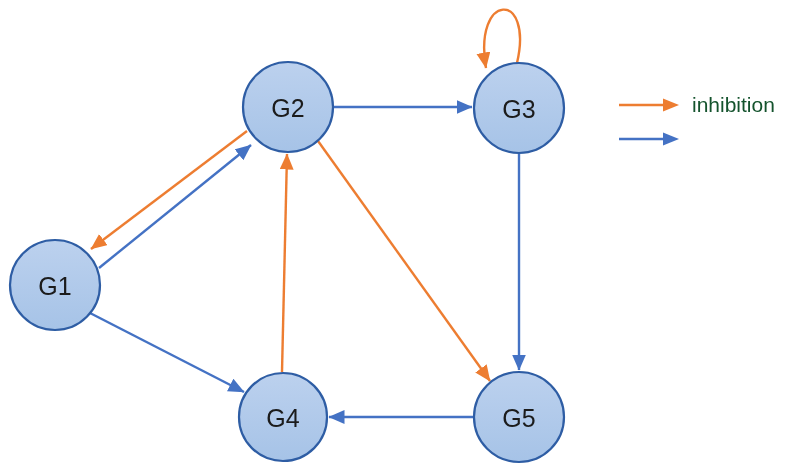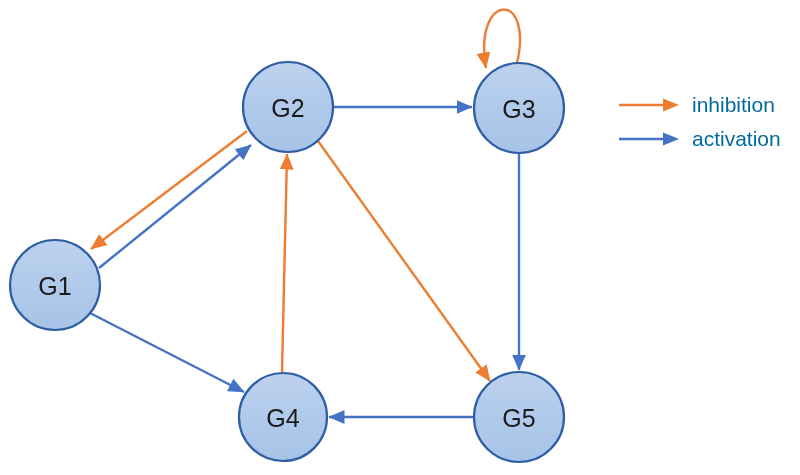--- a/index.html
+++ b/index.html
@@ -34,21 +34,21 @@
     display: flex;
     align-items: center;
     height: 26px;
   }
   .legend-arrow {
     display: block;
     margin-right: 12px;
   }
   .legend-label {
     font-size: 21px;
-    color: #0369a1;
+    color: #14532d;
     line-height: 26px;
     white-space: nowrap;
     text-align: right;
   }
   svg text {
     font-family: "Liberation Sans", "DejaVu Sans", sans-serif;
   }
 </style>
 </head>
 <body>
@@ -109,17 +109,16 @@
         <line x1="1" y1="8" x2="47" y2="8" stroke-width="2.5" stroke="#ED7D31"></line>
         <path d="M45,1.5 L61,8 L45,14.5 Z" fill="#ED7D31"></path>
       </svg>
       <span class="legend-label">inhibition</span>
     </div>
     <div class="legend-row">
       <svg class="legend-arrow" width="62" height="16" viewBox="0 0 62 16">
         <line x1="1" y1="8" x2="47" y2="8" stroke-width="2.5" stroke="#4472C4"></line>
         <path d="M45,1.5 L61,8 L45,14.5 Z" fill="#4472C4"></path>
       </svg>
-      <span class="legend-label">activation</span>
     </div>
   </div>
 
 </div>
 
 </body></html>

